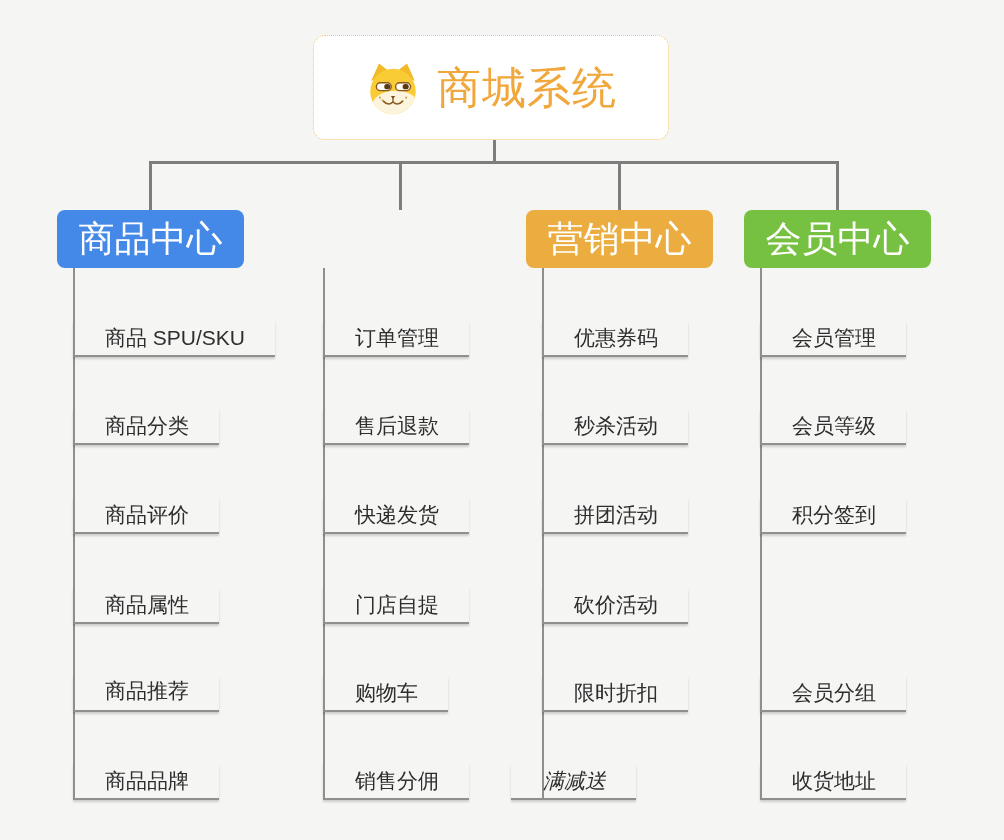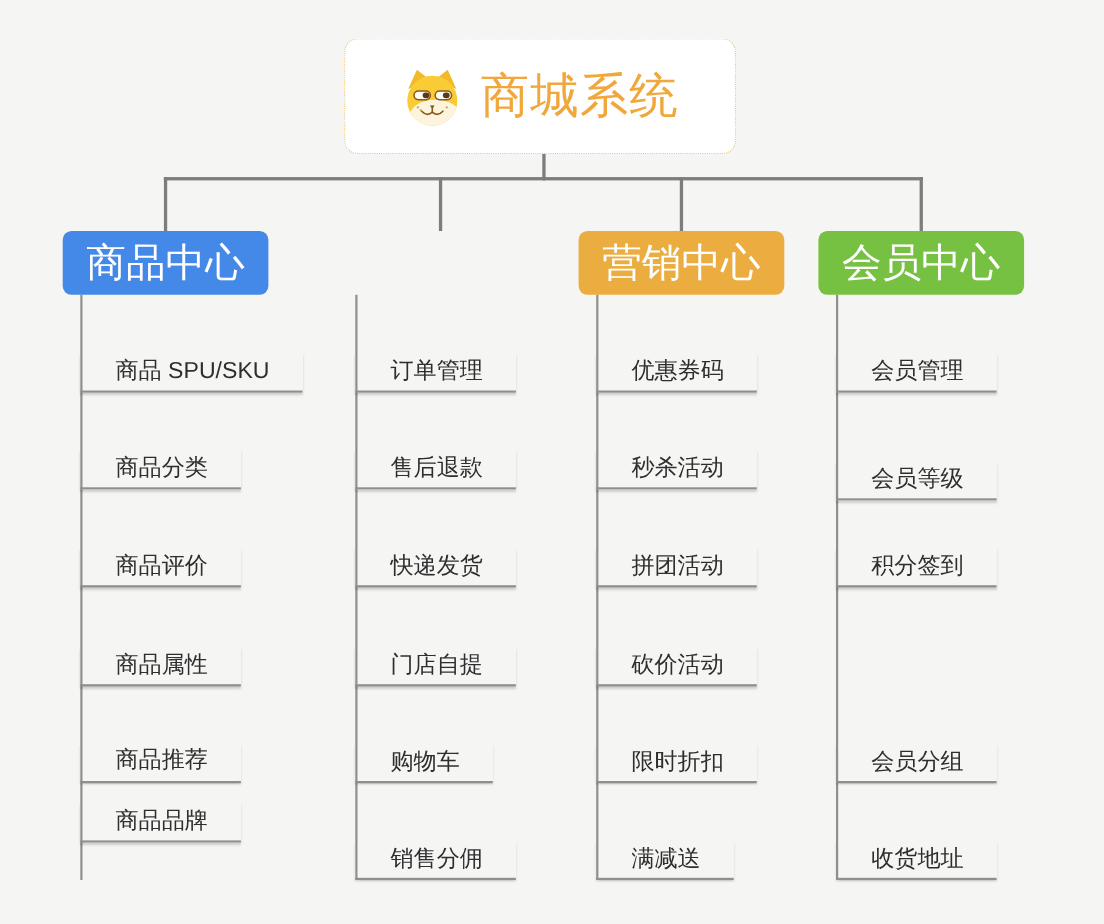--- a/index.html
+++ b/index.html
@@ -89,43 +89,43 @@
     <div class="line" style="left: 149px; top: 161px; width: 3px; height: 49px;"></div>
     <div class="branch-box" style="left: 57px; background: rgb(68, 137, 232);">
       <span>商品中心</span>
     </div>
     <div class="line thin" style="left: 73px; top: 268px; width: 2px; height: 532px;"></div>
     <div class="topic-item" style="left: 73px; top: 321px;">商品 SPU/SKU</div>
     <div class="topic-item" style="left: 73px; top: 409px;">商品分类</div>
     <div class="topic-item" style="left: 73px; top: 498px;">商品评价</div>
     <div class="topic-item" style="left: 73px; top: 588px;">商品属性</div>
     <div class="topic-item" style="left: 73px; top: 676px; font-family: Liberation Mono, monospace;">商品推荐</div>
-    <div class="topic-item" style="left: 73px; top: 730px;">商品品牌</div>
+    <div class="topic-item" style="left: 73px; top: 764px;">商品品牌</div>
     <div class="line" style="left: 399px; top: 161px; width: 3px; height: 49px;"></div>
     <div class="line thin" style="left: 323px; top: 268px; width: 2px; height: 532px;"></div>
     <div class="topic-item" style="left: 323px; top: 321px;">订单管理</div>
     <div class="topic-item" style="left: 323px; top: 409px;">售后退款</div>
     <div class="topic-item" style="left: 323px; top: 498px;">快递发货</div>
     <div class="topic-item" style="left: 323px; top: 588px;">门店自提</div>
     <div class="topic-item" style="left: 323px; top: 676px;">购物车</div>
     <div class="topic-item" style="left: 323px; top: 764px;">销售分佣</div>
     <div class="line" style="left: 618px; top: 161px; width: 3px; height: 49px;"></div>
     <div class="branch-box" style="left: 526px; background: rgb(235, 173, 63);">
       <span>营销中心</span>
     </div>
     <div class="line thin" style="left: 542px; top: 268px; width: 2px; height: 532px;"></div>
     <div class="topic-item" style="left: 542px; top: 321px;">优惠券码</div>
     <div class="topic-item" style="left: 542px; top: 409px;">秒杀活动</div>
     <div class="topic-item" style="left: 542px; top: 498px;">拼团活动</div>
     <div class="topic-item" style="left: 542px; top: 588px;">砍价活动</div>
     <div class="topic-item" style="left: 542px; top: 676px;">限时折扣</div>
-    <div class="topic-item" style="left: 542px; top: 764px;">满减送</div>
+    <div class="topic-item" style="left: 511px; top: 764px; font-style: italic;">满减送</div>
     <div class="line" style="left: 836px; top: 161px; width: 3px; height: 49px;"></div>
     <div class="branch-box" style="left: 744px; background: rgb(119, 193, 66);">
       <span>会员中心</span>
     </div>
     <div class="line thin" style="left: 760px; top: 268px; width: 2px; height: 532px;"></div>
     <div class="topic-item" style="left: 760px; top: 321px;">会员管理</div>
-    <div class="topic-item" style="left: 760px; top: 419px;">会员等级</div>
+    <div class="topic-item" style="left: 760px; top: 409px;">会员等级</div>
     <div class="topic-item" style="left: 760px; top: 498px;">积分签到</div>
     <div class="topic-item" style="left: 760px; top: 676px;">会员分组</div>
     <div class="topic-item" style="left: 760px; top: 764px;">收货地址</div>
   </div>
 
 </body></html>

